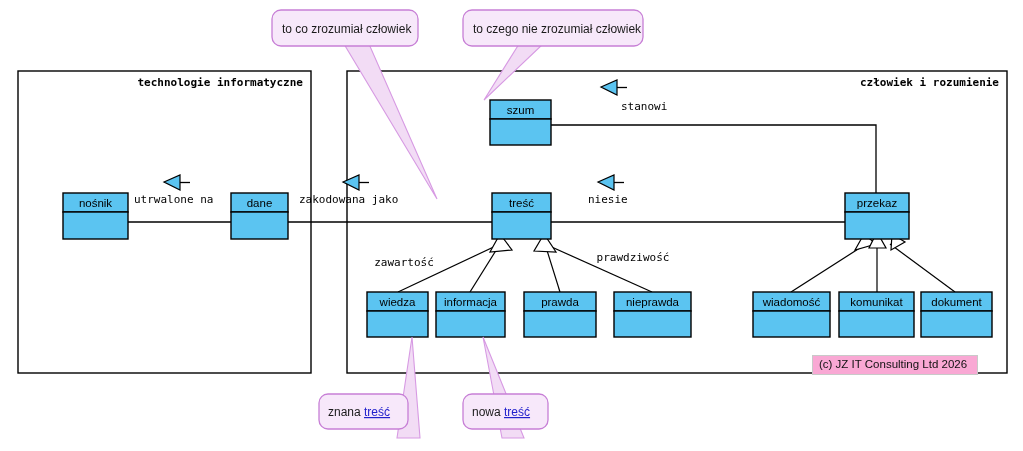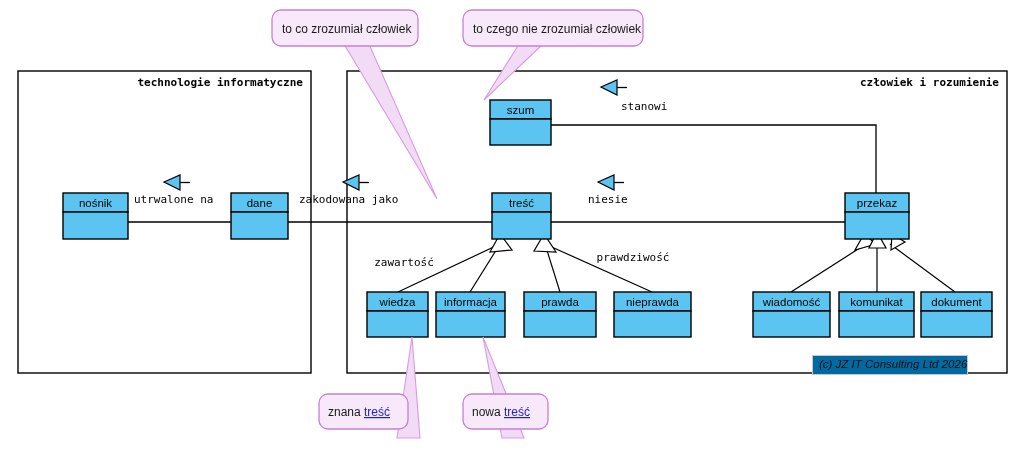--- a/index.html
+++ b/index.html
@@ -95,28 +95,27 @@
   }
   .callout-link {
     font-family: "Liberation Sans", sans-serif;
     font-size: 12px;
     fill: #2222CC;
     text-decoration: underline;
   }
   .copyright-box {
     position: absolute;
     border: 1px solid #c9c9c9;
-    background: #0369a1;
+    background: #f9a8d4;
     font-family: "Liberation Sans", sans-serif;
     font-size: 11.5px;
     color: #111111;
-    padding: 2px 0 3px 6px;
+    padding: 2px 10px 3px 6px;
     white-space: nowrap;
     line-height: 1.15;
-    font-style: italic;
   }
 </style>
 </head>
 <body>
 
 <div id="canvas">
 
   <svg class="layer" viewBox="0 0 1023 451">
 
     <g>

